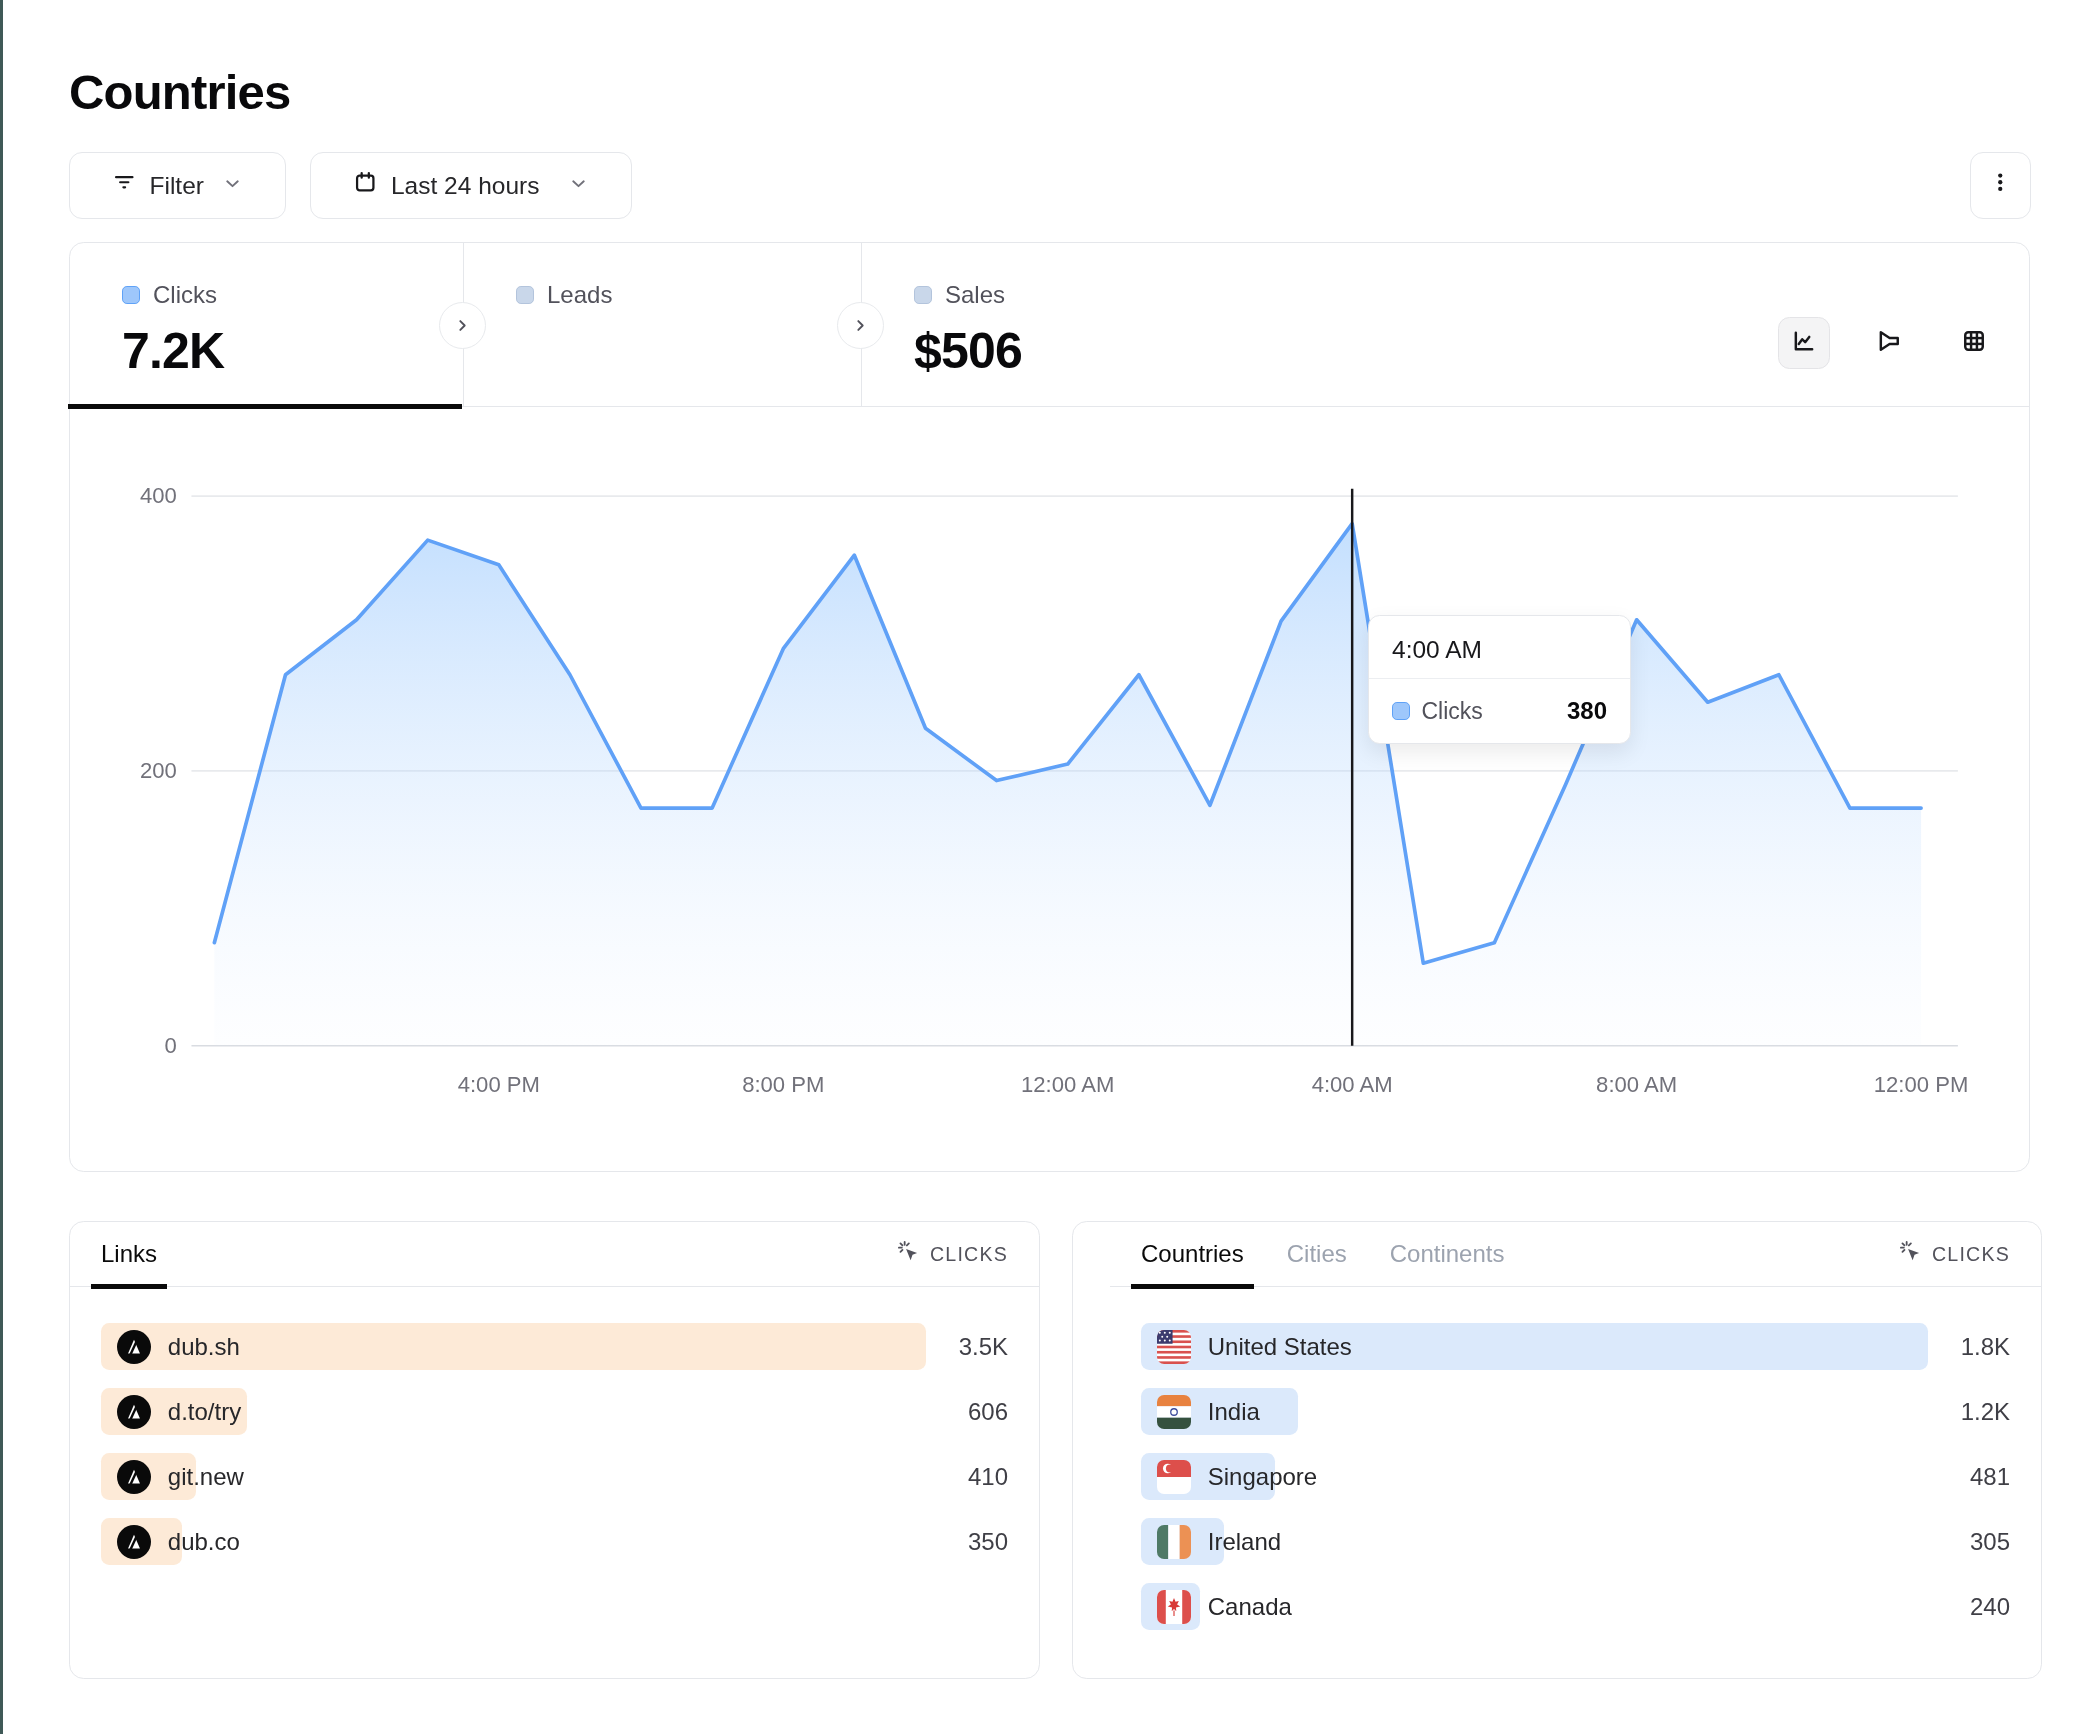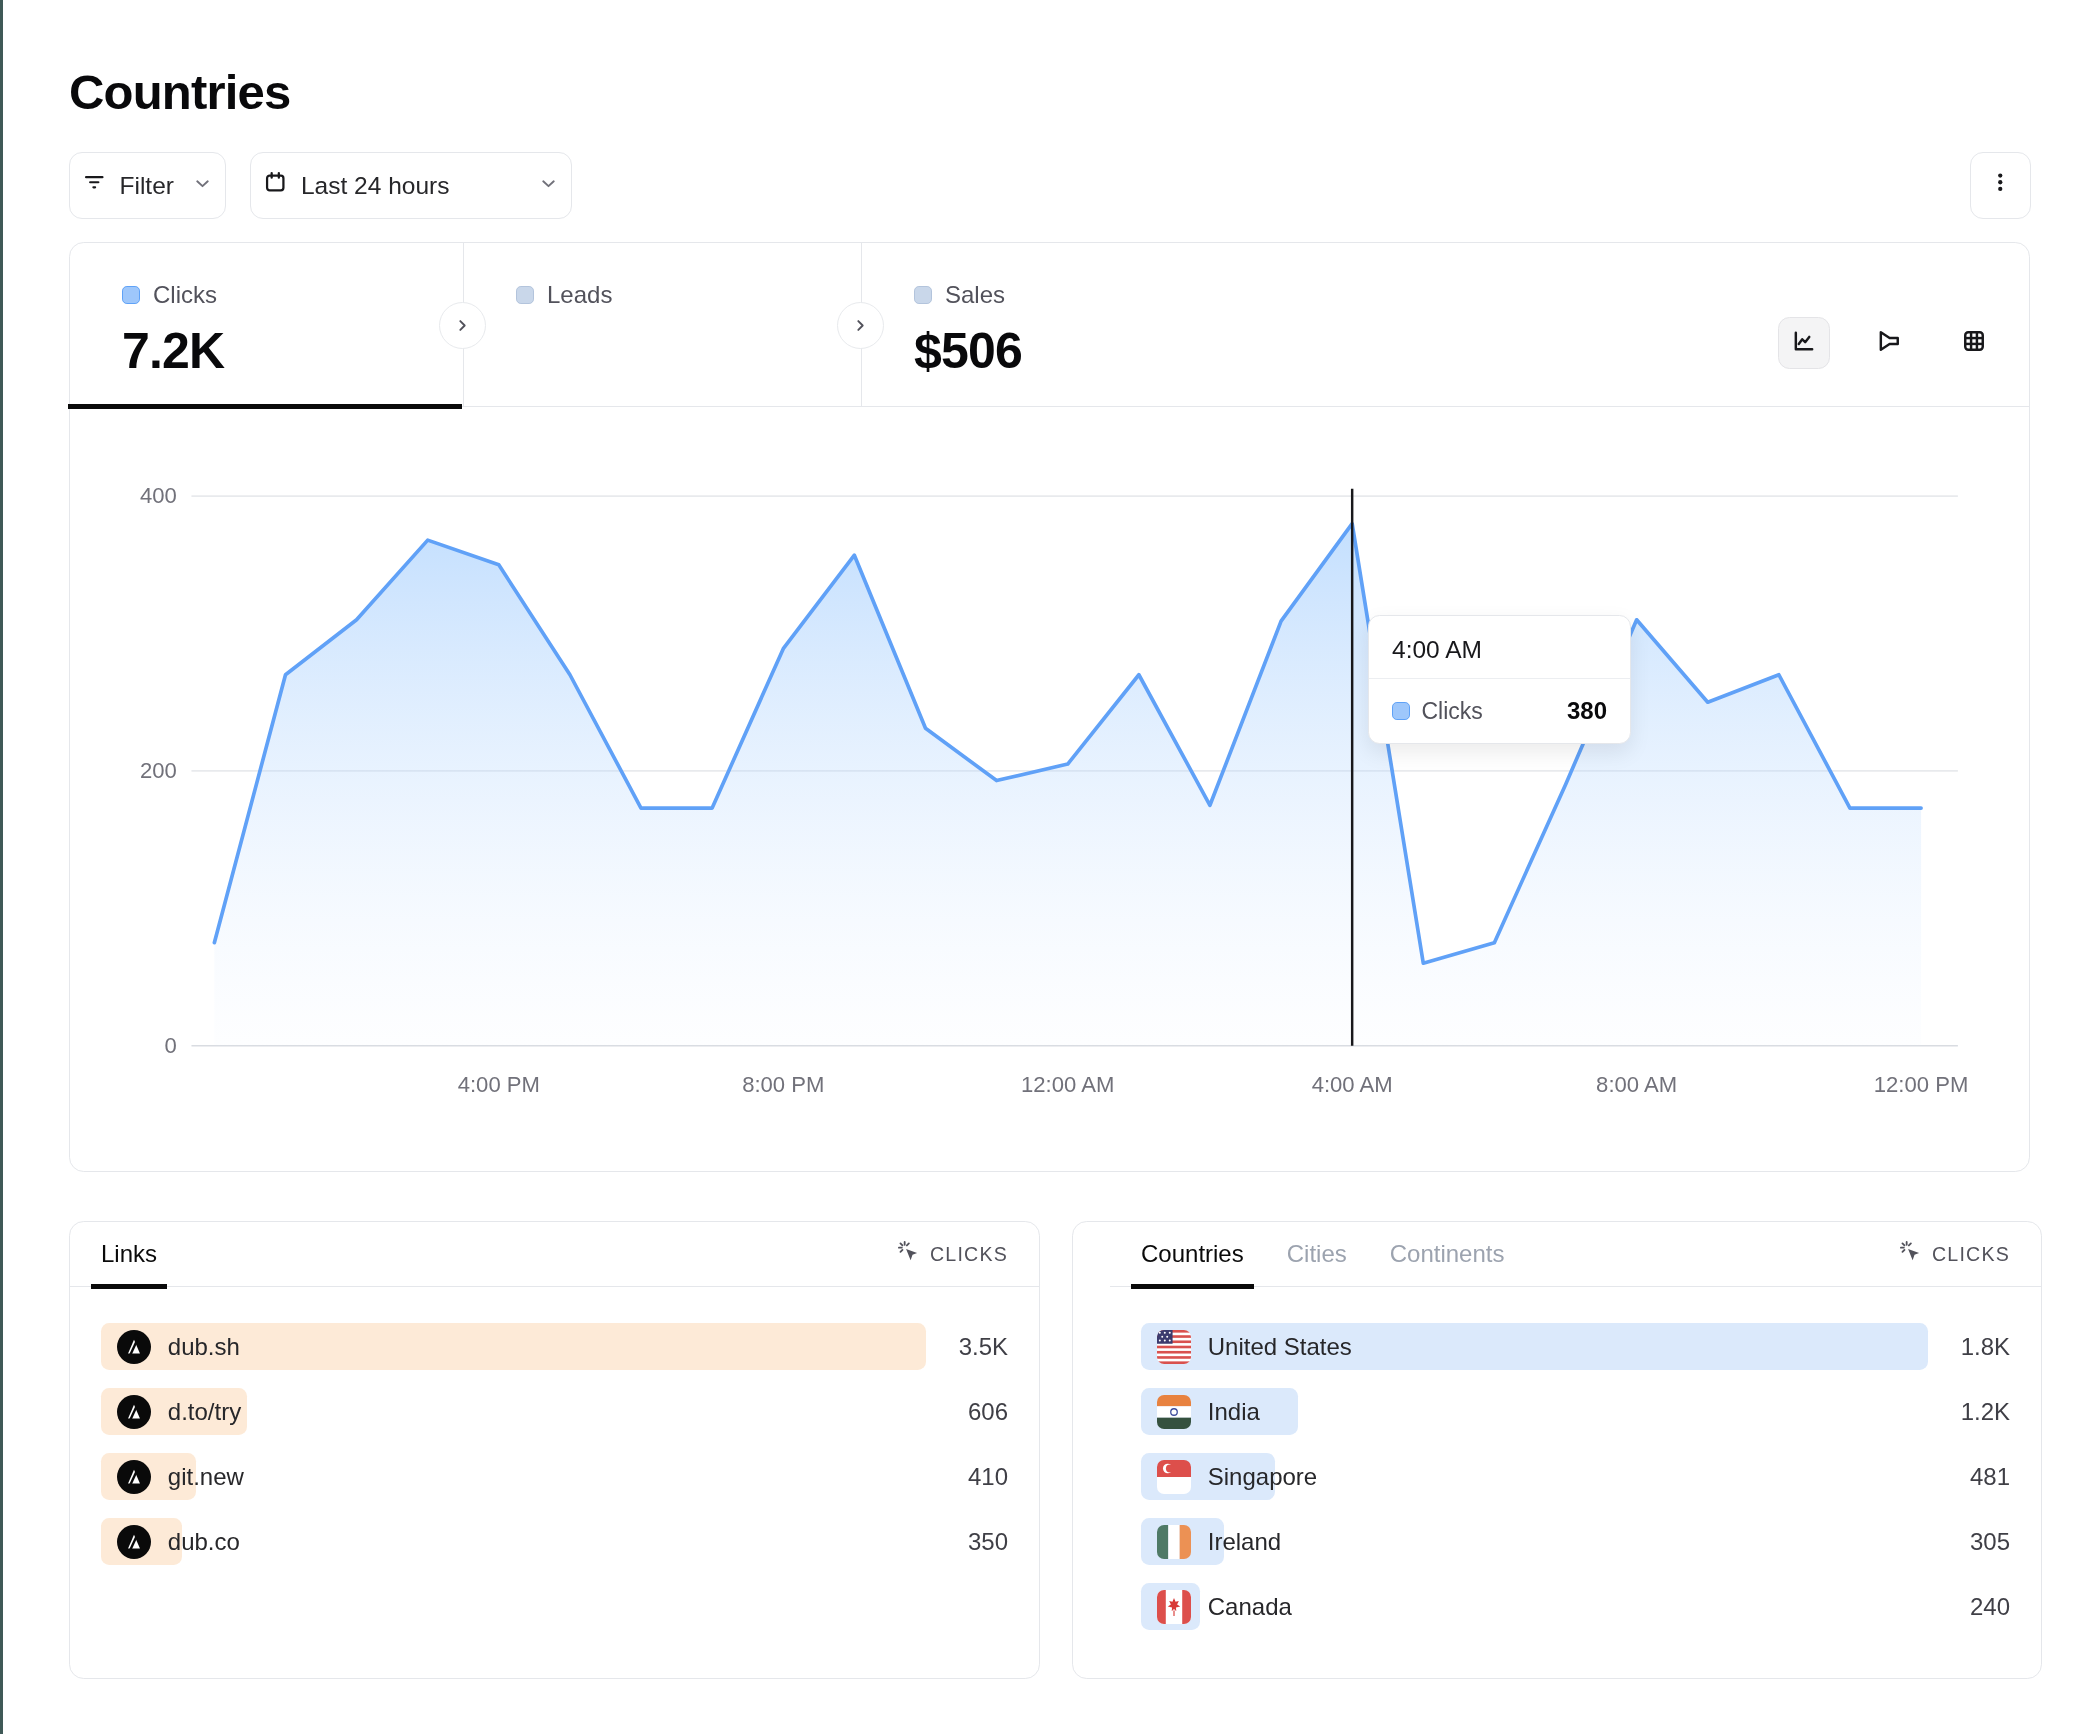--- a/index.html
+++ b/index.html
@@ -9,21 +9,21 @@
     font-family:"Liberation Sans","DejaVu Sans",sans-serif; color:#18181b;
   }
   .edge-strip { position:absolute; left:0; top:0; bottom:0; width:2.5px; background:#3f5957; }
 
   
   .page-title { position:absolute; left:69px; top:64px; font-size:49px; font-weight:700; letter-spacing:-0.8px; color:#09090b; }
   .toolbar { position:absolute; left:69px; top:152px; right:65px; height:67px; }
   .btn {
     display:inline-flex; align-items:center; gap:13px; height:67px;
     background:#fff; border:1.6px solid #e5e7eb; border-radius:13px;
-    padding:0 12px; font-size:24.5px; color:#27272a; cursor:pointer; vertical-align:top;
+    padding:0 42px; font-size:24.5px; color:#27272a; cursor:pointer; vertical-align:top;
   }
   .btn + .btn { margin-left:21px; }
   .btn svg { flex:0 0 auto; }
   .btn .chev { margin-left:4.9px; }
   .btn-date { width:322px; }
   .btn-date .chev { margin-left:auto; }
   .btn-kebab { position:absolute; right:0; top:0; width:61px; justify-content:center; padding:0; }
 
   
   .card {

